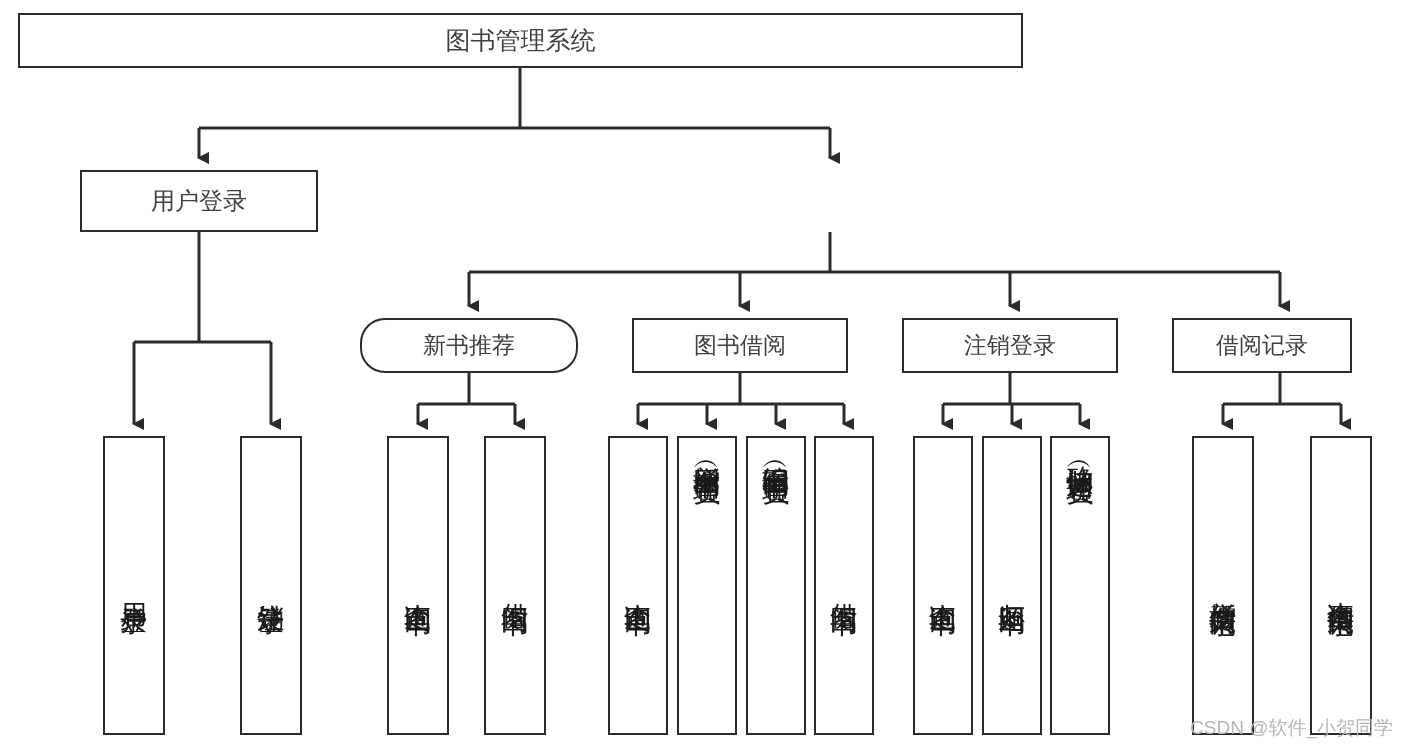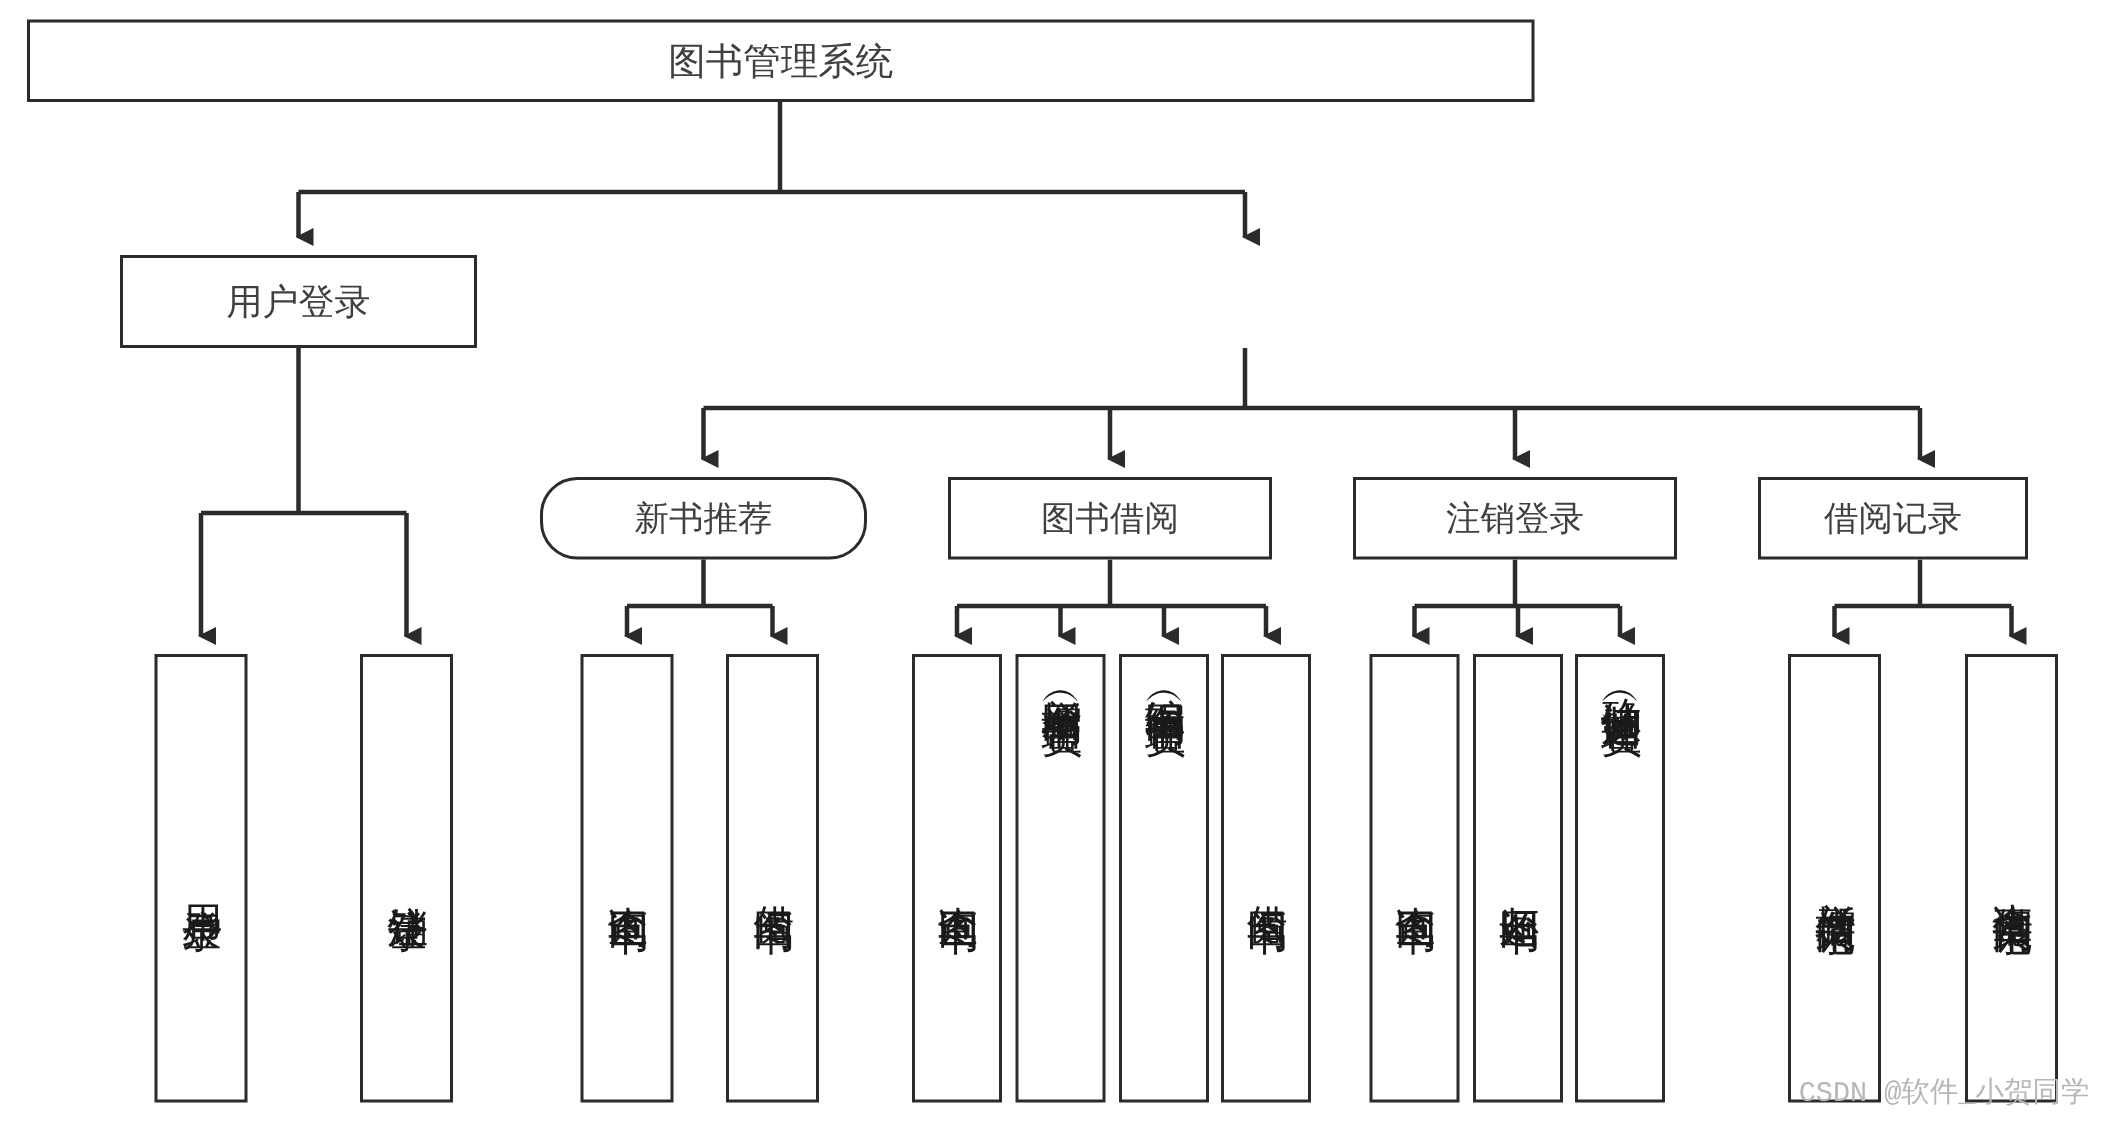--- a/index.html
+++ b/index.html
@@ -53,21 +53,21 @@
   .leaf.top .vtext{padding-top:6px;}
 
   .watermark{
     position:absolute;
     right:12px;
     bottom:6px;
     font-size:19px;
     color:#b6b6b6;
     z-index:5;
     white-space:nowrap;
-    font-family:Liberation Mono, monospace;
+    font-family:Liberation Sans, sans-serif;
   }
 </style>
 </head>
 <body>
 
 <div id="canvas">
 
   <svg id="wires" viewBox="0 0 1405 747" xmlns="http://www.w3.org/2000/svg">
     <defs>
       <marker id="arrow" viewBox="0 0 12 12" refX="6" refY="10" markerWidth="12" markerHeight="12" orient="auto-start-reverse" markerUnits="userSpaceOnUse">

